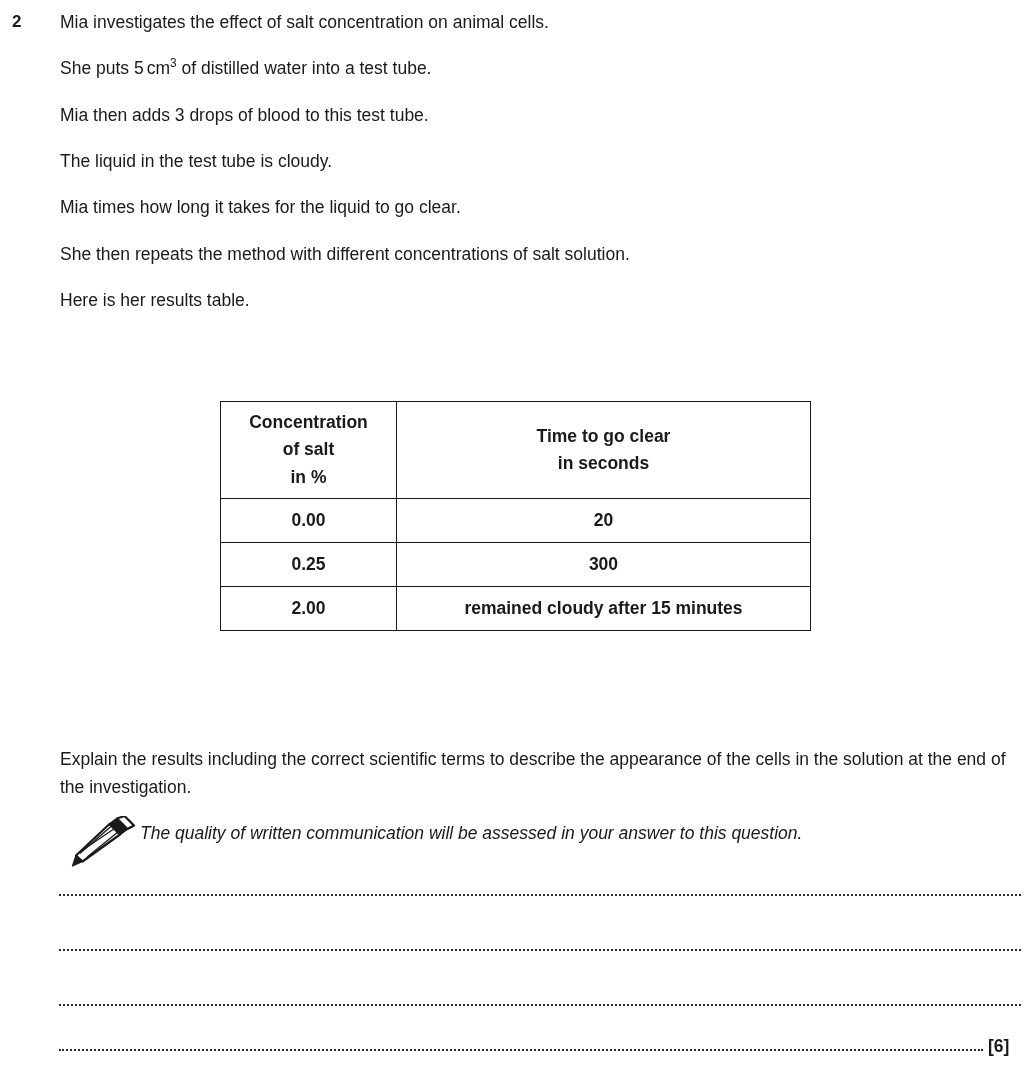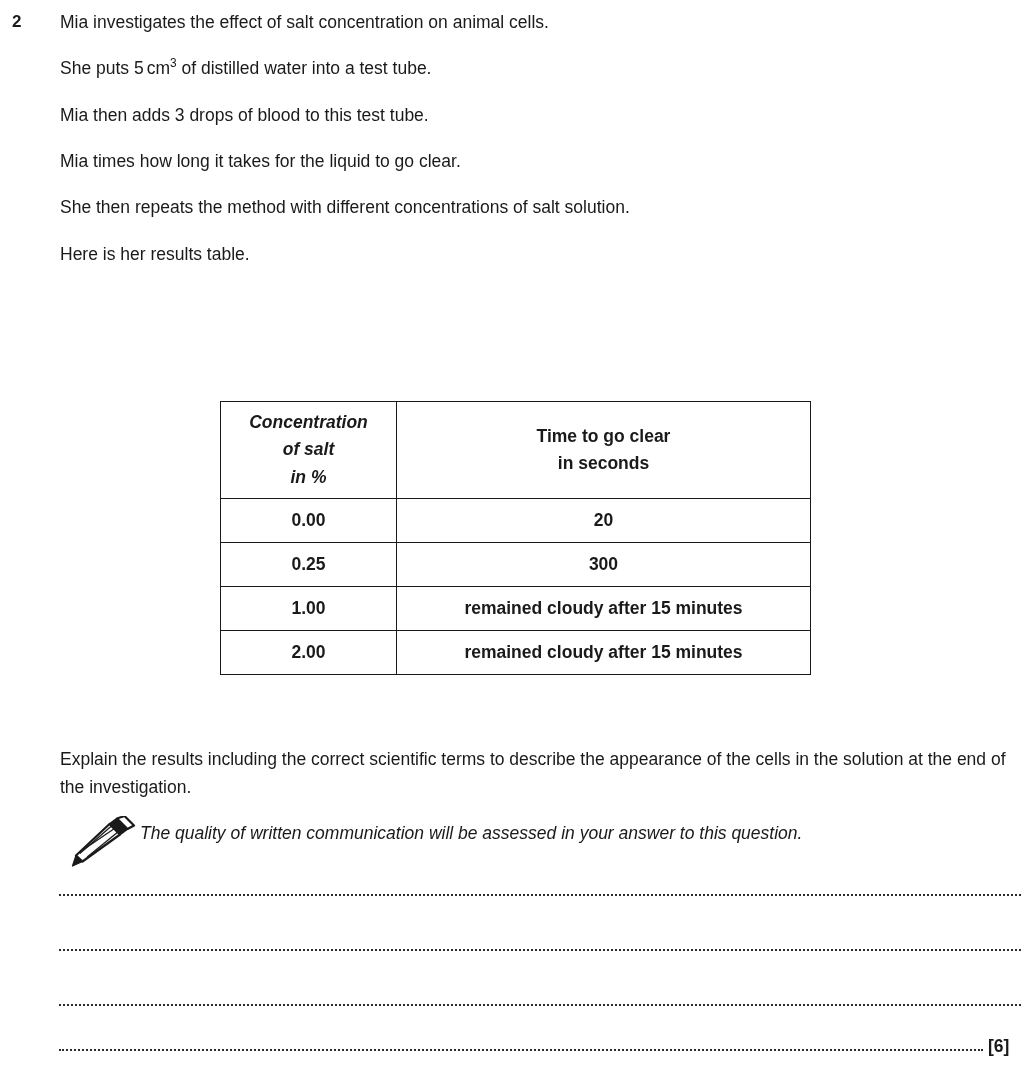--- a/index.html
+++ b/index.html
@@ -75,21 +75,21 @@
     font-weight: bold;
     height: 96px;
     line-height: 1.55;
   }
 
   table.results td {
     height: 43px;
     line-height: 1.2;
   }
 
-  .col-conc { width: 175px; font-style: italic; }
+  .col-conc { width: 175px; }
   .col-time { width: 413px; }
 
   
   .explain {
     position: absolute;
     left: 60px;
     top: 745px;
     width: 966px;
     font-size: 17.5px;
     line-height: 1.6;
@@ -144,20 +144,21 @@
 <body>
 
 <div class="page">
 
   <div class="qnum">2</div>
 
   <div class="stem">
     <p>Mia investigates the effect of salt concentration on animal cells.</p>
     <p><span>She puts 5</span><span class="thinsp"></span><span>cm</span><sup>3</sup><span> of distilled water into a test tube.</span></p>
     <p>Mia then adds 3 drops of blood to this test tube.</p>
+    <p>The liquid in the test tube is cloudy.</p>
     <p>Mia times how long it takes for the liquid to go clear.</p>
     <p>She then repeats the method with different concentrations of salt solution.</p>
     <p>Here is her results table.</p>
   </div>
 
   <div class="table-wrap">
     <table class="results">
       <thead>
         <tr>
           <th class="col-conc">
@@ -174,24 +175,20 @@
       <tbody>
         <tr>
           <td>0.00</td>
           <td>20</td>
         </tr>
         <tr>
           <td>0.25</td>
           <td>300</td>
         </tr>
         <tr>
-          <td>1.00</td>
-          <td>remained cloudy after 15 minutes</td>
-        </tr>
-        <tr>
           <td>2.00</td>
           <td>remained cloudy after 15 minutes</td>
         </tr>
       </tbody>
     </table>
   </div>
 
   <div class="explain">Explain the results including the correct scientific terms to describe the appearance of the cells in the solution at the end of the investigation.</div>
 
   <div class="qwc">

